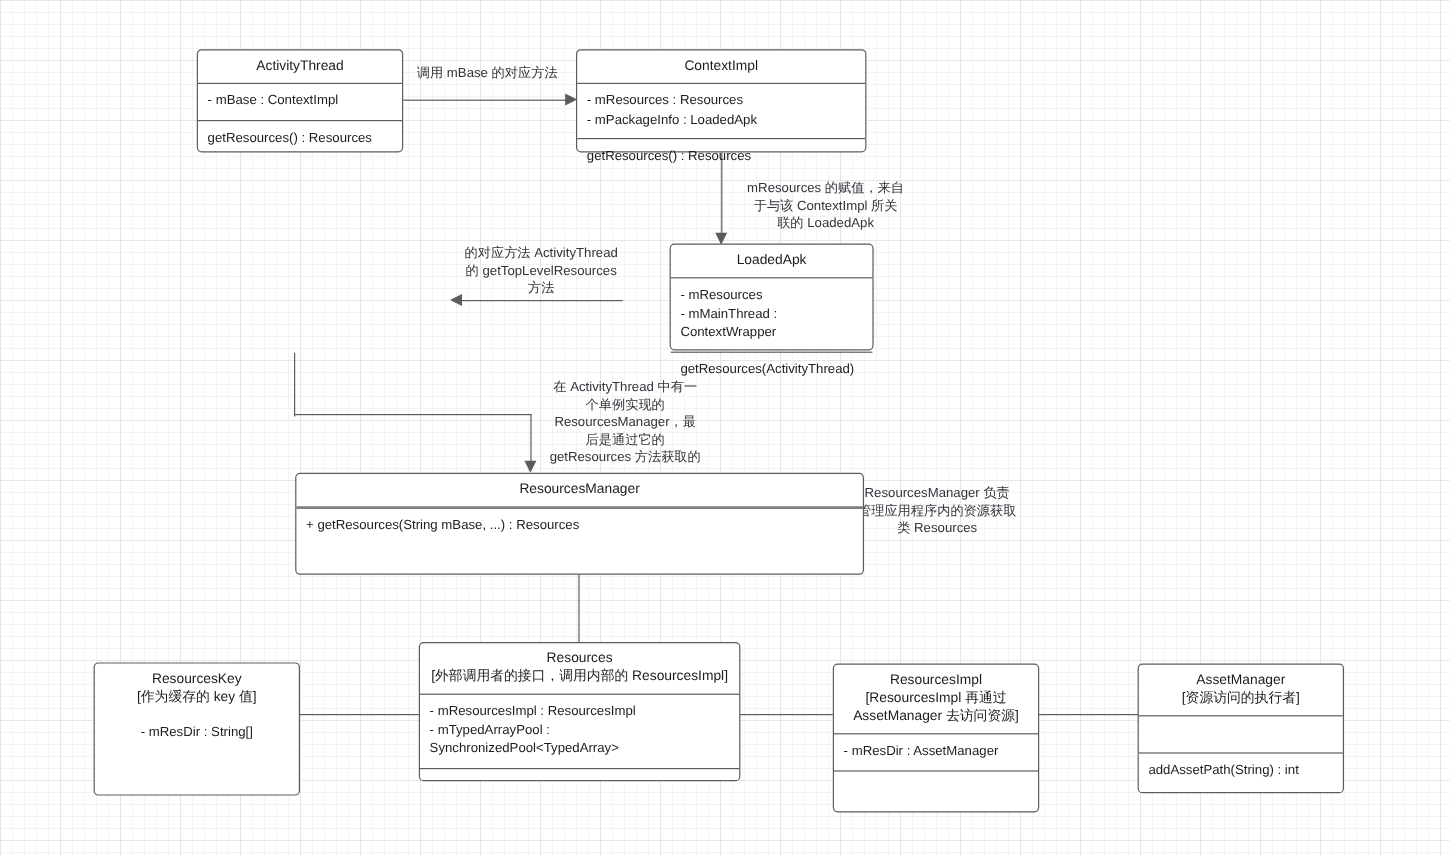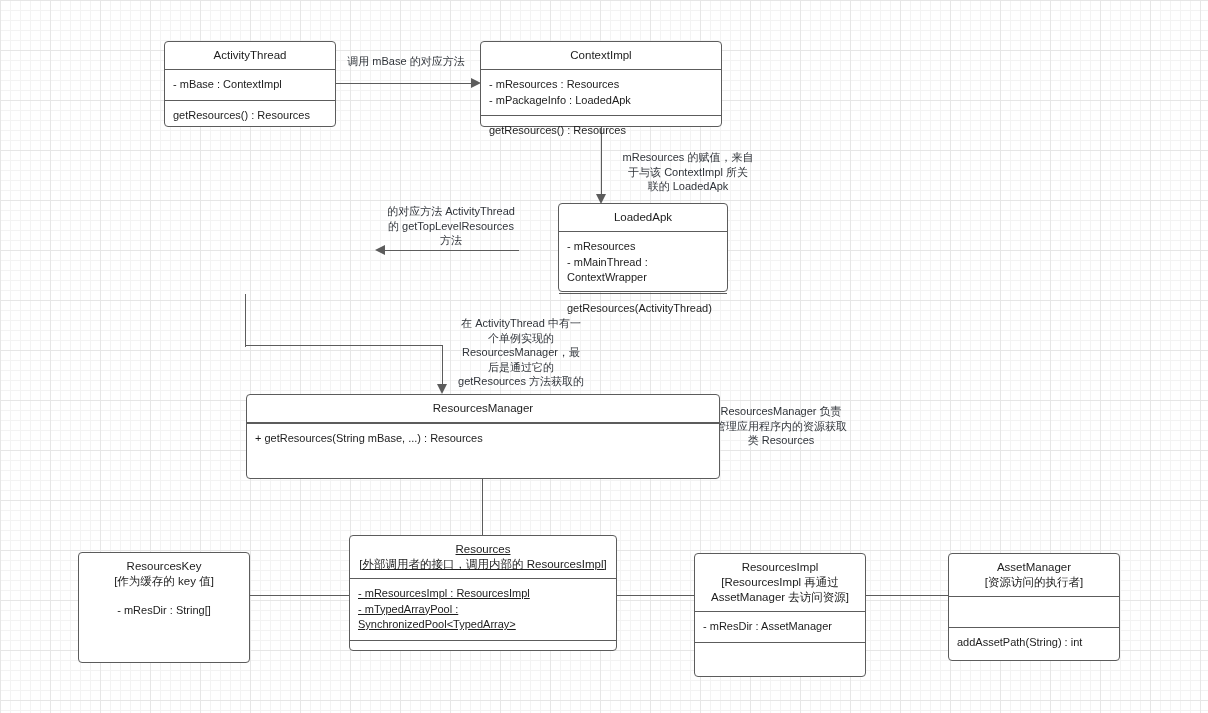--- a/index.html
+++ b/index.html
@@ -164,21 +164,21 @@
 
   <div class="uml-box" style="left:78px; top:552px; width:172px; height:111px;align-items:center;">
     <div class="uml-title">ResourcesKey
 [作为缓存的 key 值]</div>
     <div class="uml-sep"></div>
     <div class="uml-section">- mResDir : String[]</div>
     <div class="uml-sep"></div>
     <div class="uml-section grow empty"></div>
   </div>
 
-  <div class="uml-box" style="left:349px; top:535px; width:268px; height:116px;text-decoration:underline;">
+  <div class="uml-box" style="left:349px; top:535px; width:268px; height:116px;">
     <div class="uml-title">Resources
 [外部调用者的接口，调用内部的 ResourcesImpl]</div>
     <div class="uml-sep"></div>
     <div class="uml-section">- mResourcesImpl : ResourcesImpl
 - mTypedArrayPool : SynchronizedPool&lt;TypedArray&gt;</div>
     <div class="uml-sep"></div>
     <div class="uml-section grow empty"></div>
   </div>
 
   <div class="uml-box" style="left:694px; top:553px; width:172px; height:124px;">

